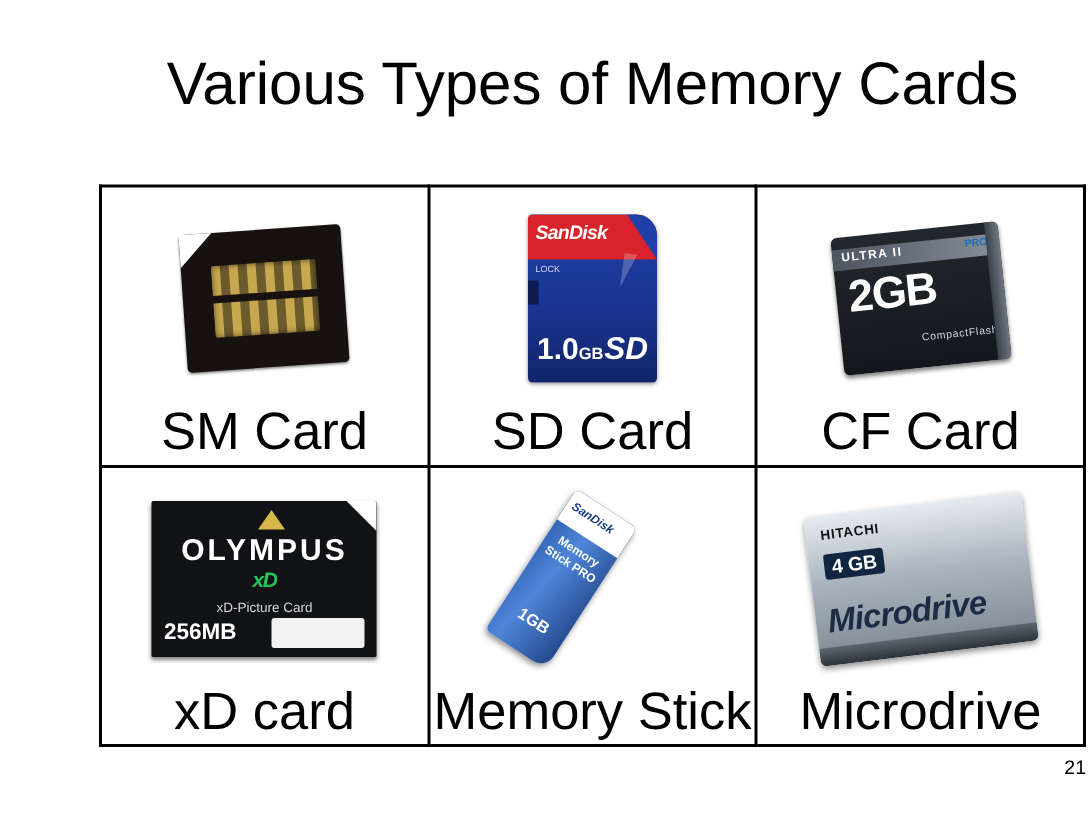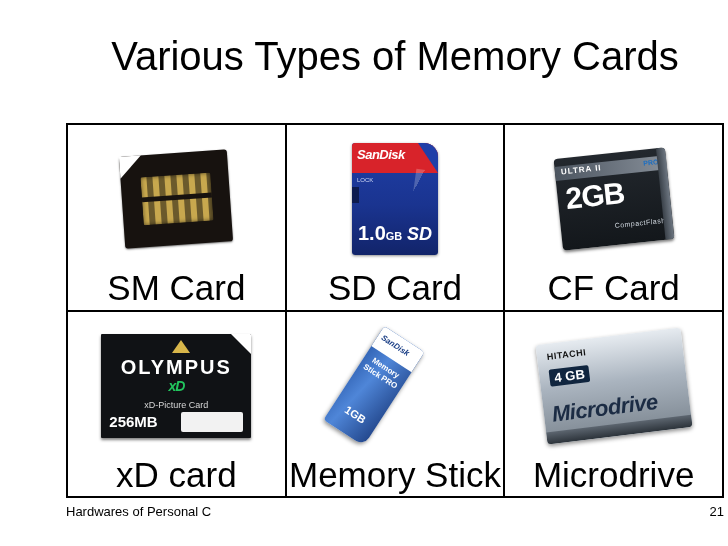--- a/index.html
+++ b/index.html
@@ -176,21 +176,21 @@
     font-size: 20px;
     font-weight: bold;
     color: #ffffff;
   }
   .sd-cap span {
     font-size: 11px;
   }
   .sd-sdlogo {
     position: absolute;
     right: 6px; bottom: 10px;
-    font-size: 18px;
+    font-size: 21px;
     font-weight: bold;
     color: #ffffff;
     font-style: italic;
   }
   .sd-stripe {
     position: absolute;
     right: -12px; top: 28px;
     width: 40px; height: 90px;
     background: linear-gradient(110deg, rgba(255,255,255,0.22) 0 8px, transparent 8px 18px);
     transform: rotate(8deg);
@@ -513,17 +513,16 @@
             </div>
           </div>
           <div class="cell-label">Microdrive</div>
         </div>
       </td>
     </tr>
   </tbody>
     </table>
 
   <div class="footer">
-    <div class="footer-left">Hardwares of Personal C</div>
     <div class="footer-right">21</div>
   </div>
 
 </div>
 
 </body></html>

